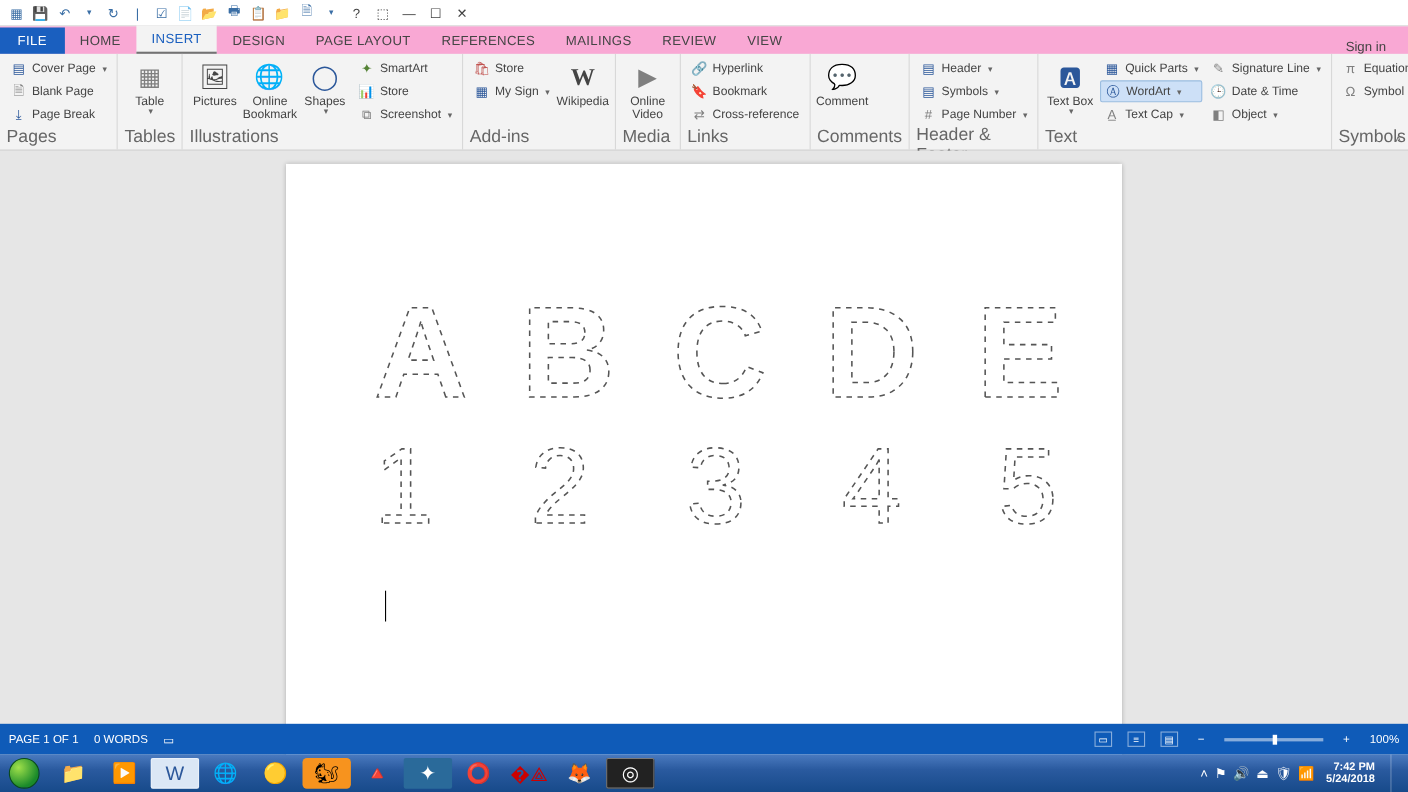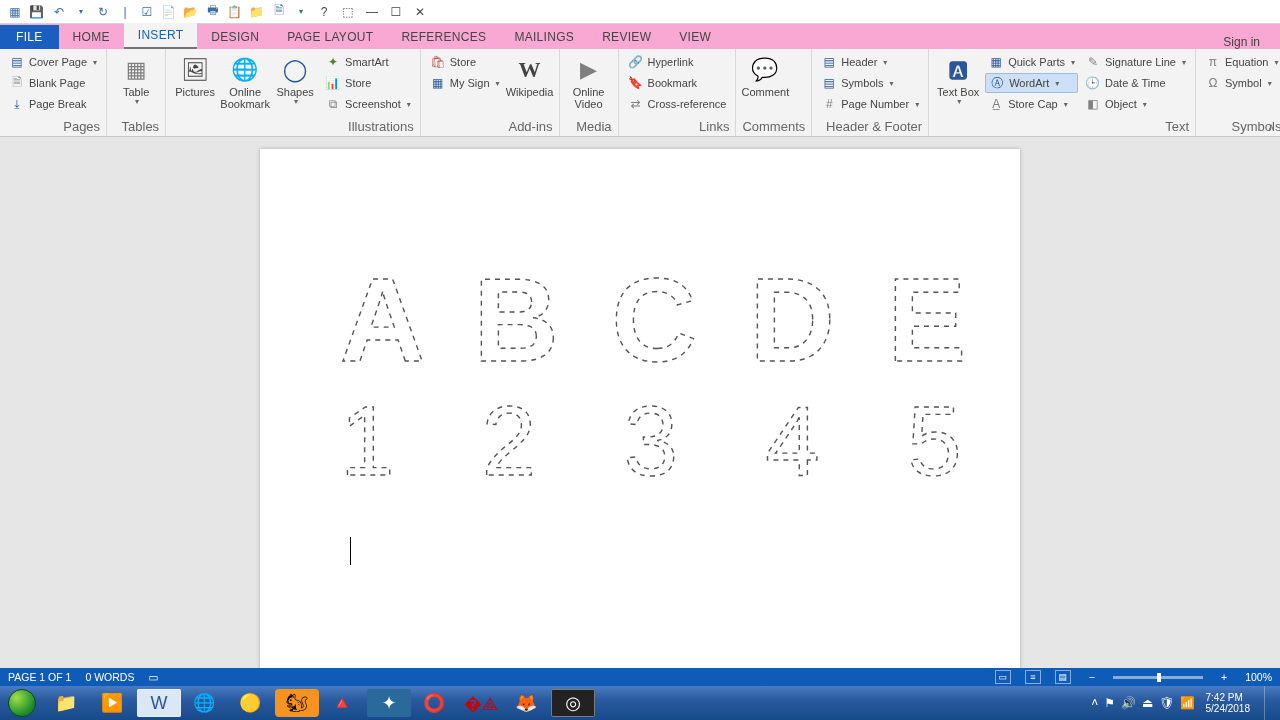--- a/index.html
+++ b/index.html
@@ -15,52 +15,52 @@
 .tabs { height: 25px; background: #f9a8d4; display: flex; align-items: flex-end; padding-left: 0; font-size: 12px; }
 .tab { padding: 5px 14px; color: #444; cursor: pointer; text-transform: uppercase; letter-spacing: 0.3px; }
 .tab.file { background: #1a5fbf; color: #fff; padding: 5px 16px; }
 .tab.active { color: #1a5fbf; border-bottom: 2px solid #737373; background: #f3f3f3; }
 .signin { margin-left: auto; padding-right: 20px; font-size: 12px; color: #444; cursor: pointer; margin-top: 24px; }
 
 
 .ribbon { height: 88px; background: #f3f3f3; border-bottom: 1px solid #c8c8c8; display: flex; font-size: 11px; color: #444; position: relative; }
 .group { border-right: 1px solid #d8d8d8; padding: 3px 6px 0 6px; display: flex; flex-direction: column; }
 .group-body { flex: 1; display: flex; align-items: flex-start; gap: 4px; }
-.group-label { text-align: right; font-size: 13px; color: #666; padding-bottom: 2px; }
+.group-label { text-align: left; font-size: 16px; color: #666; padding-bottom: 2px; }
 .stack { display: flex; flex-direction: column; gap: 1px; }
 .btn-lg { display: flex; flex-direction: column; align-items: center; justify-content: flex-start; width: 46px; padding-top: 2px; cursor: pointer; line-height: 1.1; text-align: center; }
 .btn-lg .ico { width: 32px; height: 32px; display: flex; align-items: center; justify-content: center; font-size: 22px; }
 .btn-sm { display: flex; align-items: center; gap: 4px; padding: 1px 3px; cursor: pointer; white-space: nowrap; height: 20px; }
 .btn-sm .ico { width: 16px; height: 16px; display: inline-flex; align-items: center; justify-content: center; font-size: 12px; }
 .btn-sm.highlighted { background: #cde0f7; border: 1px solid #9bbde0; border-radius: 2px; }
 .dd::after { content: "▾"; font-size: 8px; margin-left: 2px; color: #666; }
 .collapse-caret { position: absolute; right: 6px; bottom: 3px; font-size: 10px; color: #666; cursor: pointer; }
 
 
 .workspace { position: absolute; top: 137px; bottom: 52px; left: 0; right: 0; background: #e6e6e6; display: flex; justify-content: center; }
 .page { margin-top: 12px; width: 760px; height: 940px; background: #fff; box-shadow: 0 0 4px rgba(0,0,0,0.25); padding: 100px 40px 40px 80px; position: relative; }
 .cursor-line { position: absolute; left: 90px; top: 388px; width: 1px; height: 28px; background: #000; }
 
 
-.status { position: absolute; left: 0; right: 0; bottom: 34px; height: 18px; background: #0f5bb8; color: #fff; display: flex; align-items: center; font-size: 10.5px; padding: 0 8px; gap: 14px; }
+.status { position: absolute; left: 0; right: 0; bottom: 34px; height: 28px; background: #0f5bb8; color: #fff; display: flex; align-items: center; font-size: 10.5px; padding: 0 8px; gap: 14px; }
 .status .grow { flex: 1; }
 .status .vicon { width: 16px; height: 14px; display: inline-flex; align-items: center; justify-content: center; border: 1px solid rgba(255,255,255,0.5); font-size: 9px; cursor: pointer; }
 .zoom-slider { width: 90px; height: 3px; background: rgba(255,255,255,0.5); position: relative; }
 .zoom-slider .thumb { position: absolute; left: 44px; top: -3px; width: 4px; height: 9px; background: #fff; }
 .zm { cursor: pointer; padding: 0 4px; }
 
 
 .taskbar { position: absolute; left: 0; right: 0; bottom: 0; height: 34px; background: linear-gradient(#4a7abf, #2a5a9f 40%, #174a8a); display: flex; align-items: center; padding-right: 6px; }
 .startbtn { width: 44px; height: 34px; display: flex; align-items: center; justify-content: center; cursor: pointer; }
 .startbtn .orb { width: 28px; height: 28px; border-radius: 50%; background: radial-gradient(circle at 30% 30%, #9fe04a, #1a8a2a 70%); border: 1px solid #0a4a1a; }
 .tbicon { width: 44px; height: 28px; margin: 0 1px; display: flex; align-items: center; justify-content: center; font-size: 18px; cursor: pointer; border-radius: 2px; }
 .tbicon.active { background: rgba(255,255,255,0.25); box-shadow: inset 0 0 0 1px rgba(255,255,255,0.4); }
 .tray { margin-left: auto; display: flex; align-items: center; gap: 6px; color: #fff; font-size: 10px; }
 .tray .ticon { font-size: 12px; cursor: pointer; }
-.clock { line-height: 1.1; padding: 0 4px; }
+.clock { text-align: right; line-height: 1.1; padding: 0 4px; font-weight: bold; }
 .showdesk { width: 10px; height: 34px; border-left: 1px solid rgba(255,255,255,0.3); margin-left: 4px; cursor: pointer; }
 .i-blue { color:#2b579a; }
 .i-red { color:#c0504d; }
 .i-green { color:#548235; }
 .i-orange { color:#ed7d31; }
 .i-gray { color:#7f7f7f; }
 </style>
 </head>
 <body>
 
@@ -253,21 +253,21 @@
         <div class="btn-sm dd">
             <span class="ico i-blue">▦</span>
             <span>Quick Parts</span>
           </div>
         <div class="btn-sm dd highlighted">
             <span class="ico i-blue">Ⓐ</span>
             <span>WordArt</span>
           </div>
         <div class="btn-sm dd">
             <span class="ico i-gray">A̲</span>
-            <span>Store Cap</span>
+            <span>Text Cap</span>
           </div>
       </div>
       <div class="stack">
         <div class="btn-sm dd">
             <span class="ico i-gray">✎</span>
             <span>Signature Line</span>
           </div>
         <div class="btn-sm">
             <span class="ico i-gray">🕒</span>
             <span>Date &amp; Time</span>

